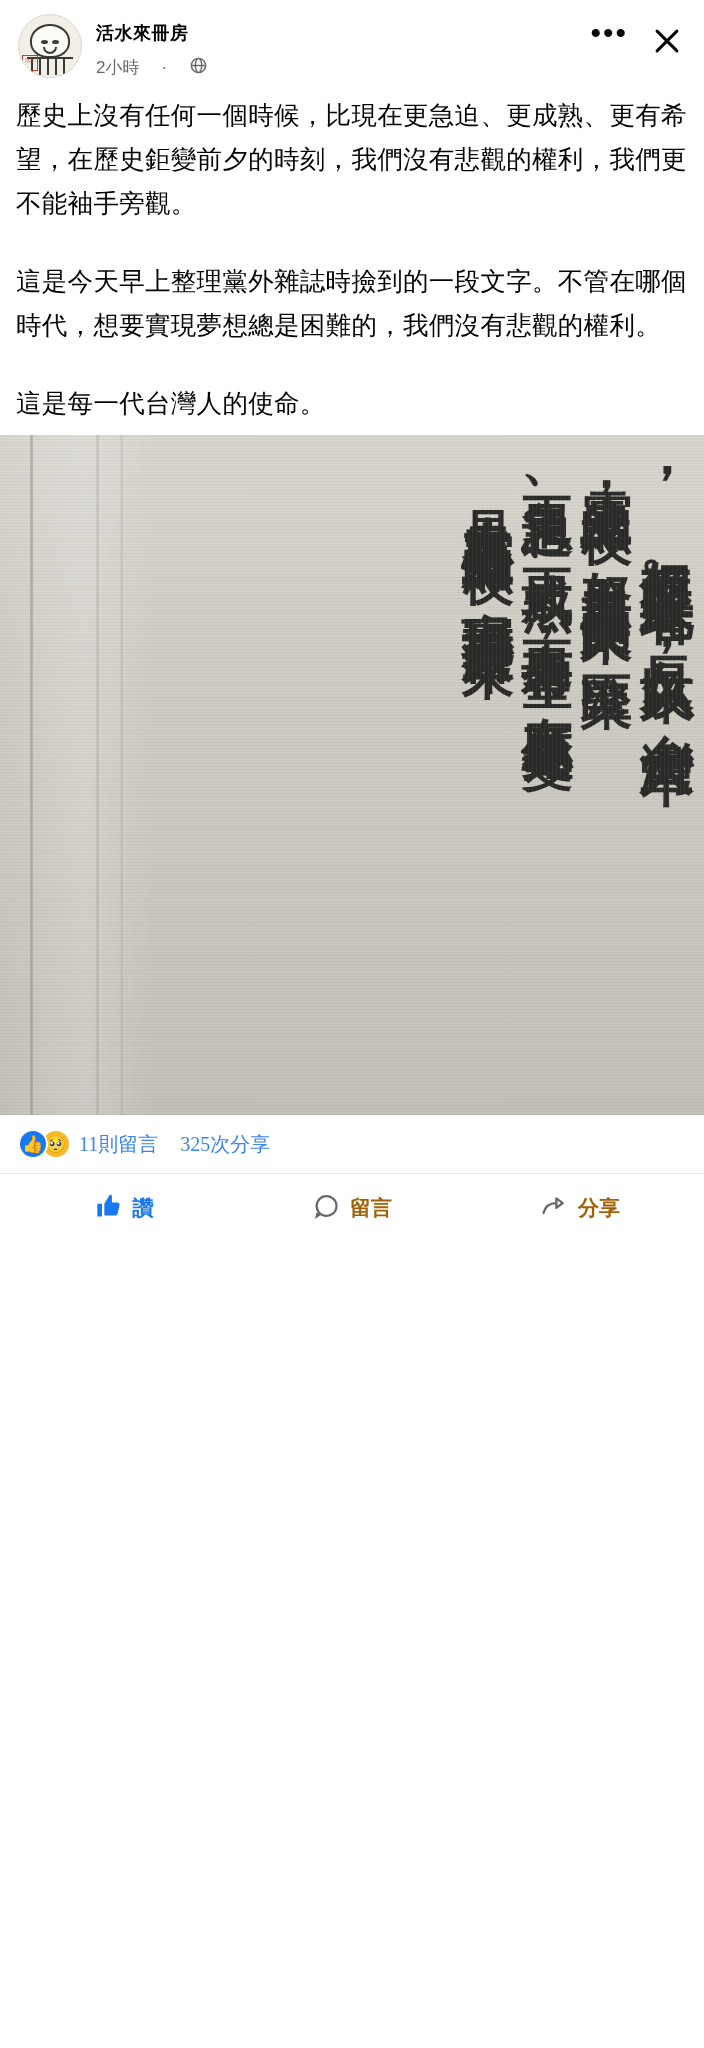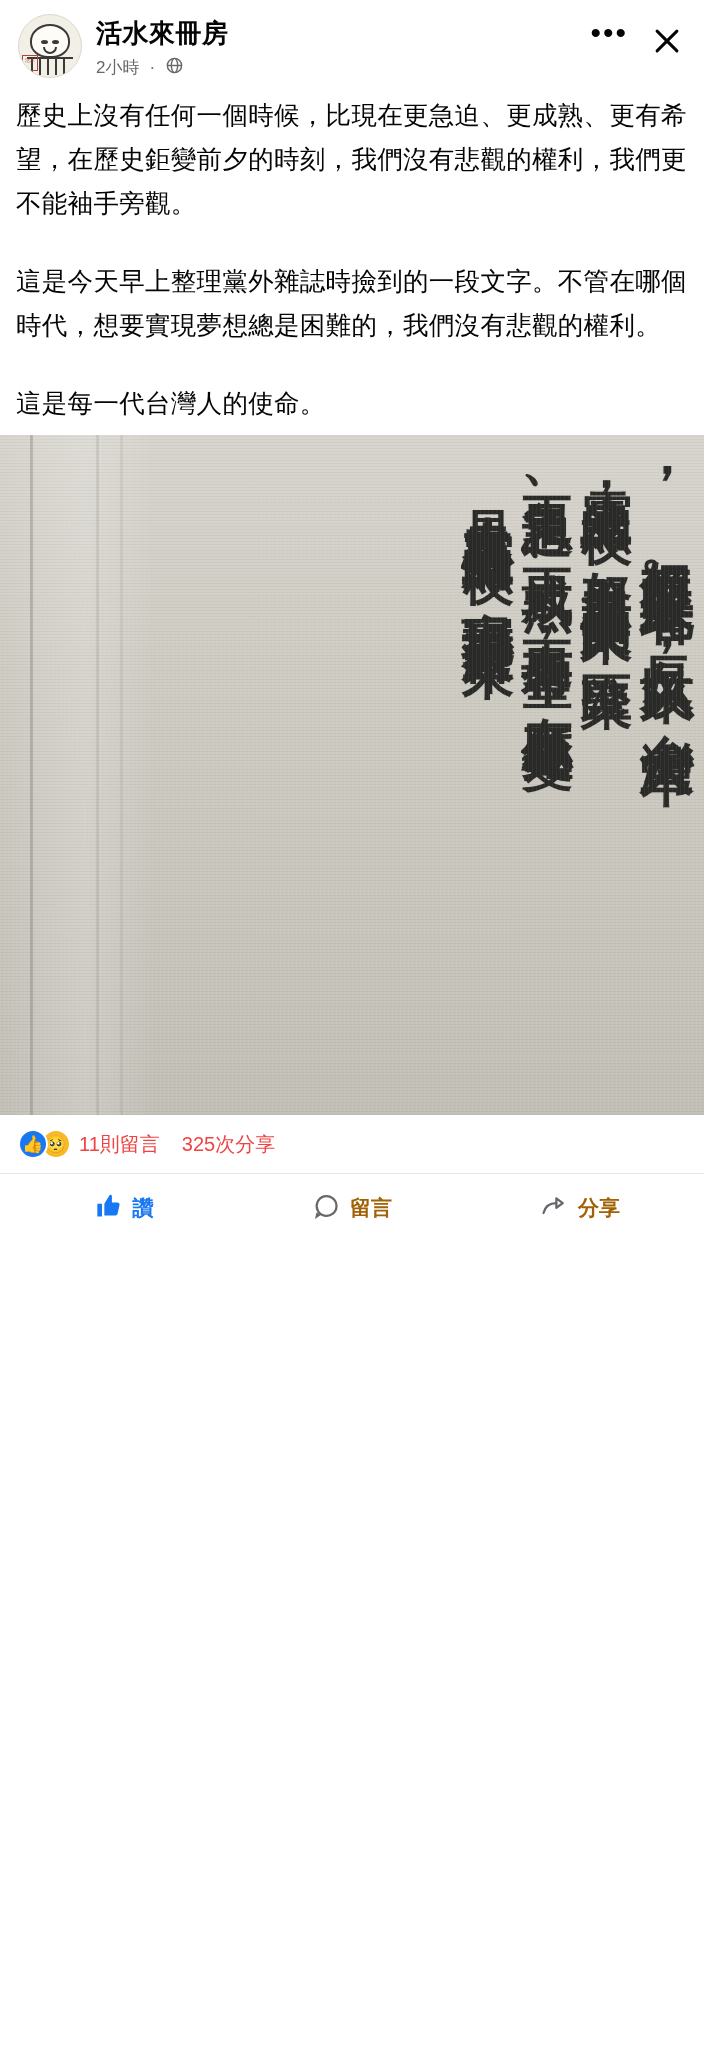--- a/index.html
+++ b/index.html
@@ -82,30 +82,30 @@
     padding: 1px;
   }
 
   .header-text {
     flex: 1 1 auto;
     padding-left: 14px;
     padding-top: 4px;
     min-width: 0;
   }
   .page-name {
-    font-size: 26px;
+    font-size: 18px;
     font-weight: bold;
     color: #050505;
     letter-spacing: .5px;
     line-height: 30px;
   }
   .meta-row {
     display: flex;
     align-items: center;
-    gap: 10px;
+    gap: 22px;
     margin-top: 8px;
   }
   .meta-time {
     font-size: 17px;
     color: #65676b;
   }
   .meta-dot {
     font-size: 17px;
     color: #65676b;
   }
@@ -228,22 +228,23 @@
     color: #65676b;
     flex: 1 1 auto;
     white-space: nowrap;
     overflow: hidden;
     text-overflow: ellipsis;
   }
   .reaction-right {
     display: flex;
     gap: 22px;
     font-size: 20px;
-    color: #ef4444;
+    color: #3b82f6;
     white-space: nowrap;
+    font-family: Liberation Serif, serif;
   }
 
   
   .actions {
     display: flex;
     align-items: center;
     justify-content: space-between;
     padding: 10px 10px 16px 10px;
     background: #fff;
   }

